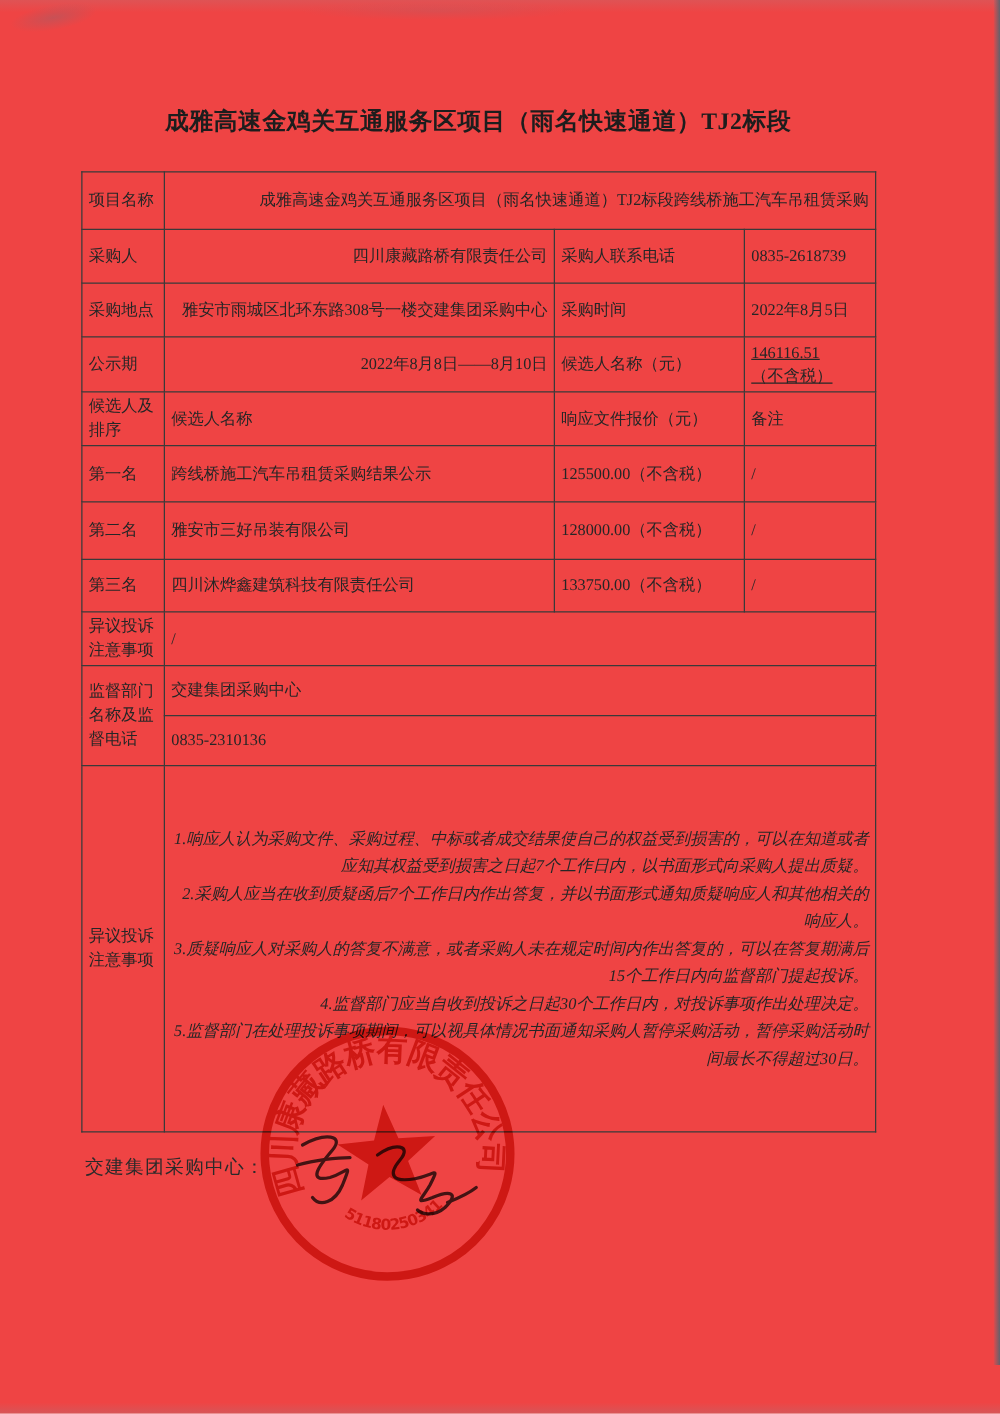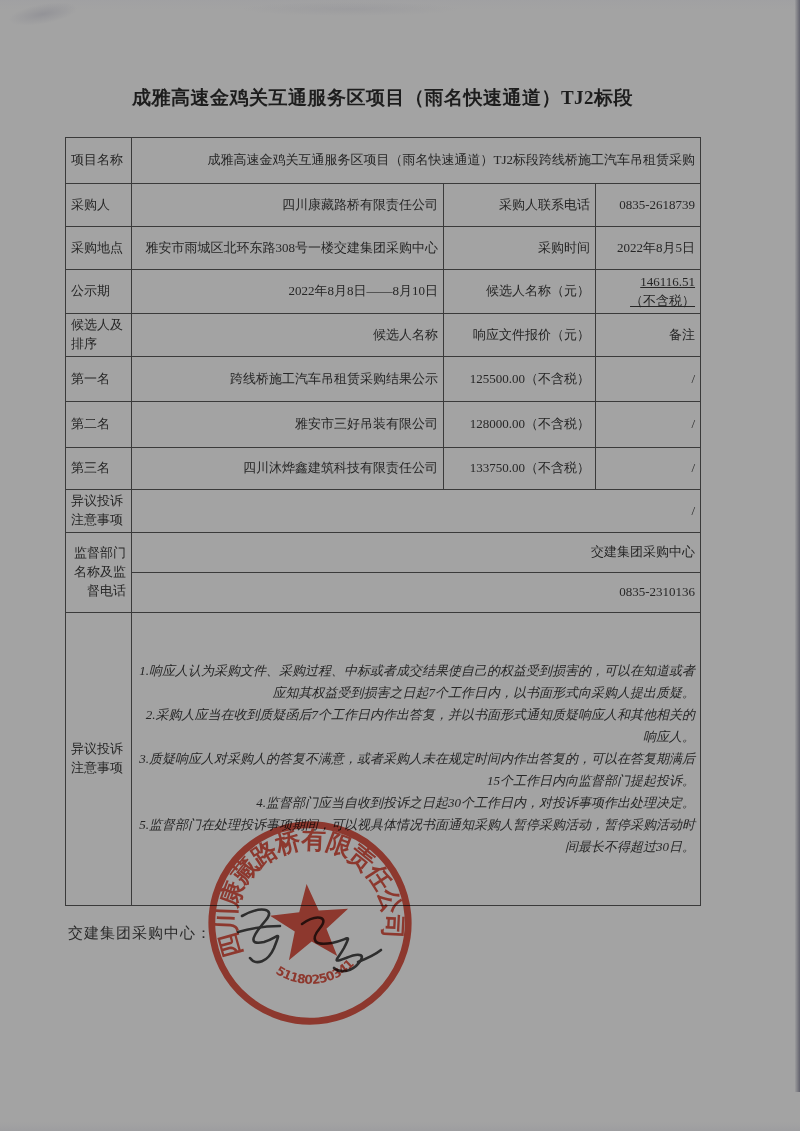--- a/index.html
+++ b/index.html
@@ -3,21 +3,21 @@
 <meta charset="utf-8">
 <style>
   html,body{margin:0;padding:0;}
   body{
     font-family:"Liberation Serif","DejaVu Serif",serif;
     background:#ffffff;
   }
   .page{
     position:relative;
     width:800px;height:1131px;
-    background:#a3a3a3;
+    background:#ef4444;
     overflow:hidden;
     color:#242424;
   }
   
   .edge-top{
     position:absolute;top:0;left:0;width:100%;height:10px;
     background:linear-gradient(to bottom,rgba(150,150,160,.18),rgba(150,150,160,0));
   }
   .smudge-tl{
     position:absolute;top:4px;left:8px;width:70px;height:20px;
@@ -49,21 +49,21 @@
     font-size:13px;color:#262626;
   }
   table.main td{
     border:1.4px solid #3a3a3a;
     padding:2px 5px;
     vertical-align:middle;
     line-height:1.45;
     word-break:break-all;
   }
   td.lbl{padding-left:4px;padding-right:2px;}
-  td.ctr{text-align:right;}
+  td.ctr{text-align:left;}
   td.lft{text-align:right;}
   .maxprice div{line-height:1.4;text-decoration:underline;}
   .objection-text{padding:8px 10px 8px 7px;}
   .objection-text p{margin:0;line-height:22px;font-style:italic;}
   
   .sig-label{
     position:absolute;top:924px;left:68px;
     font-size:15px;color:#2a2a2a;letter-spacing:1px;
   }
   .signature{

